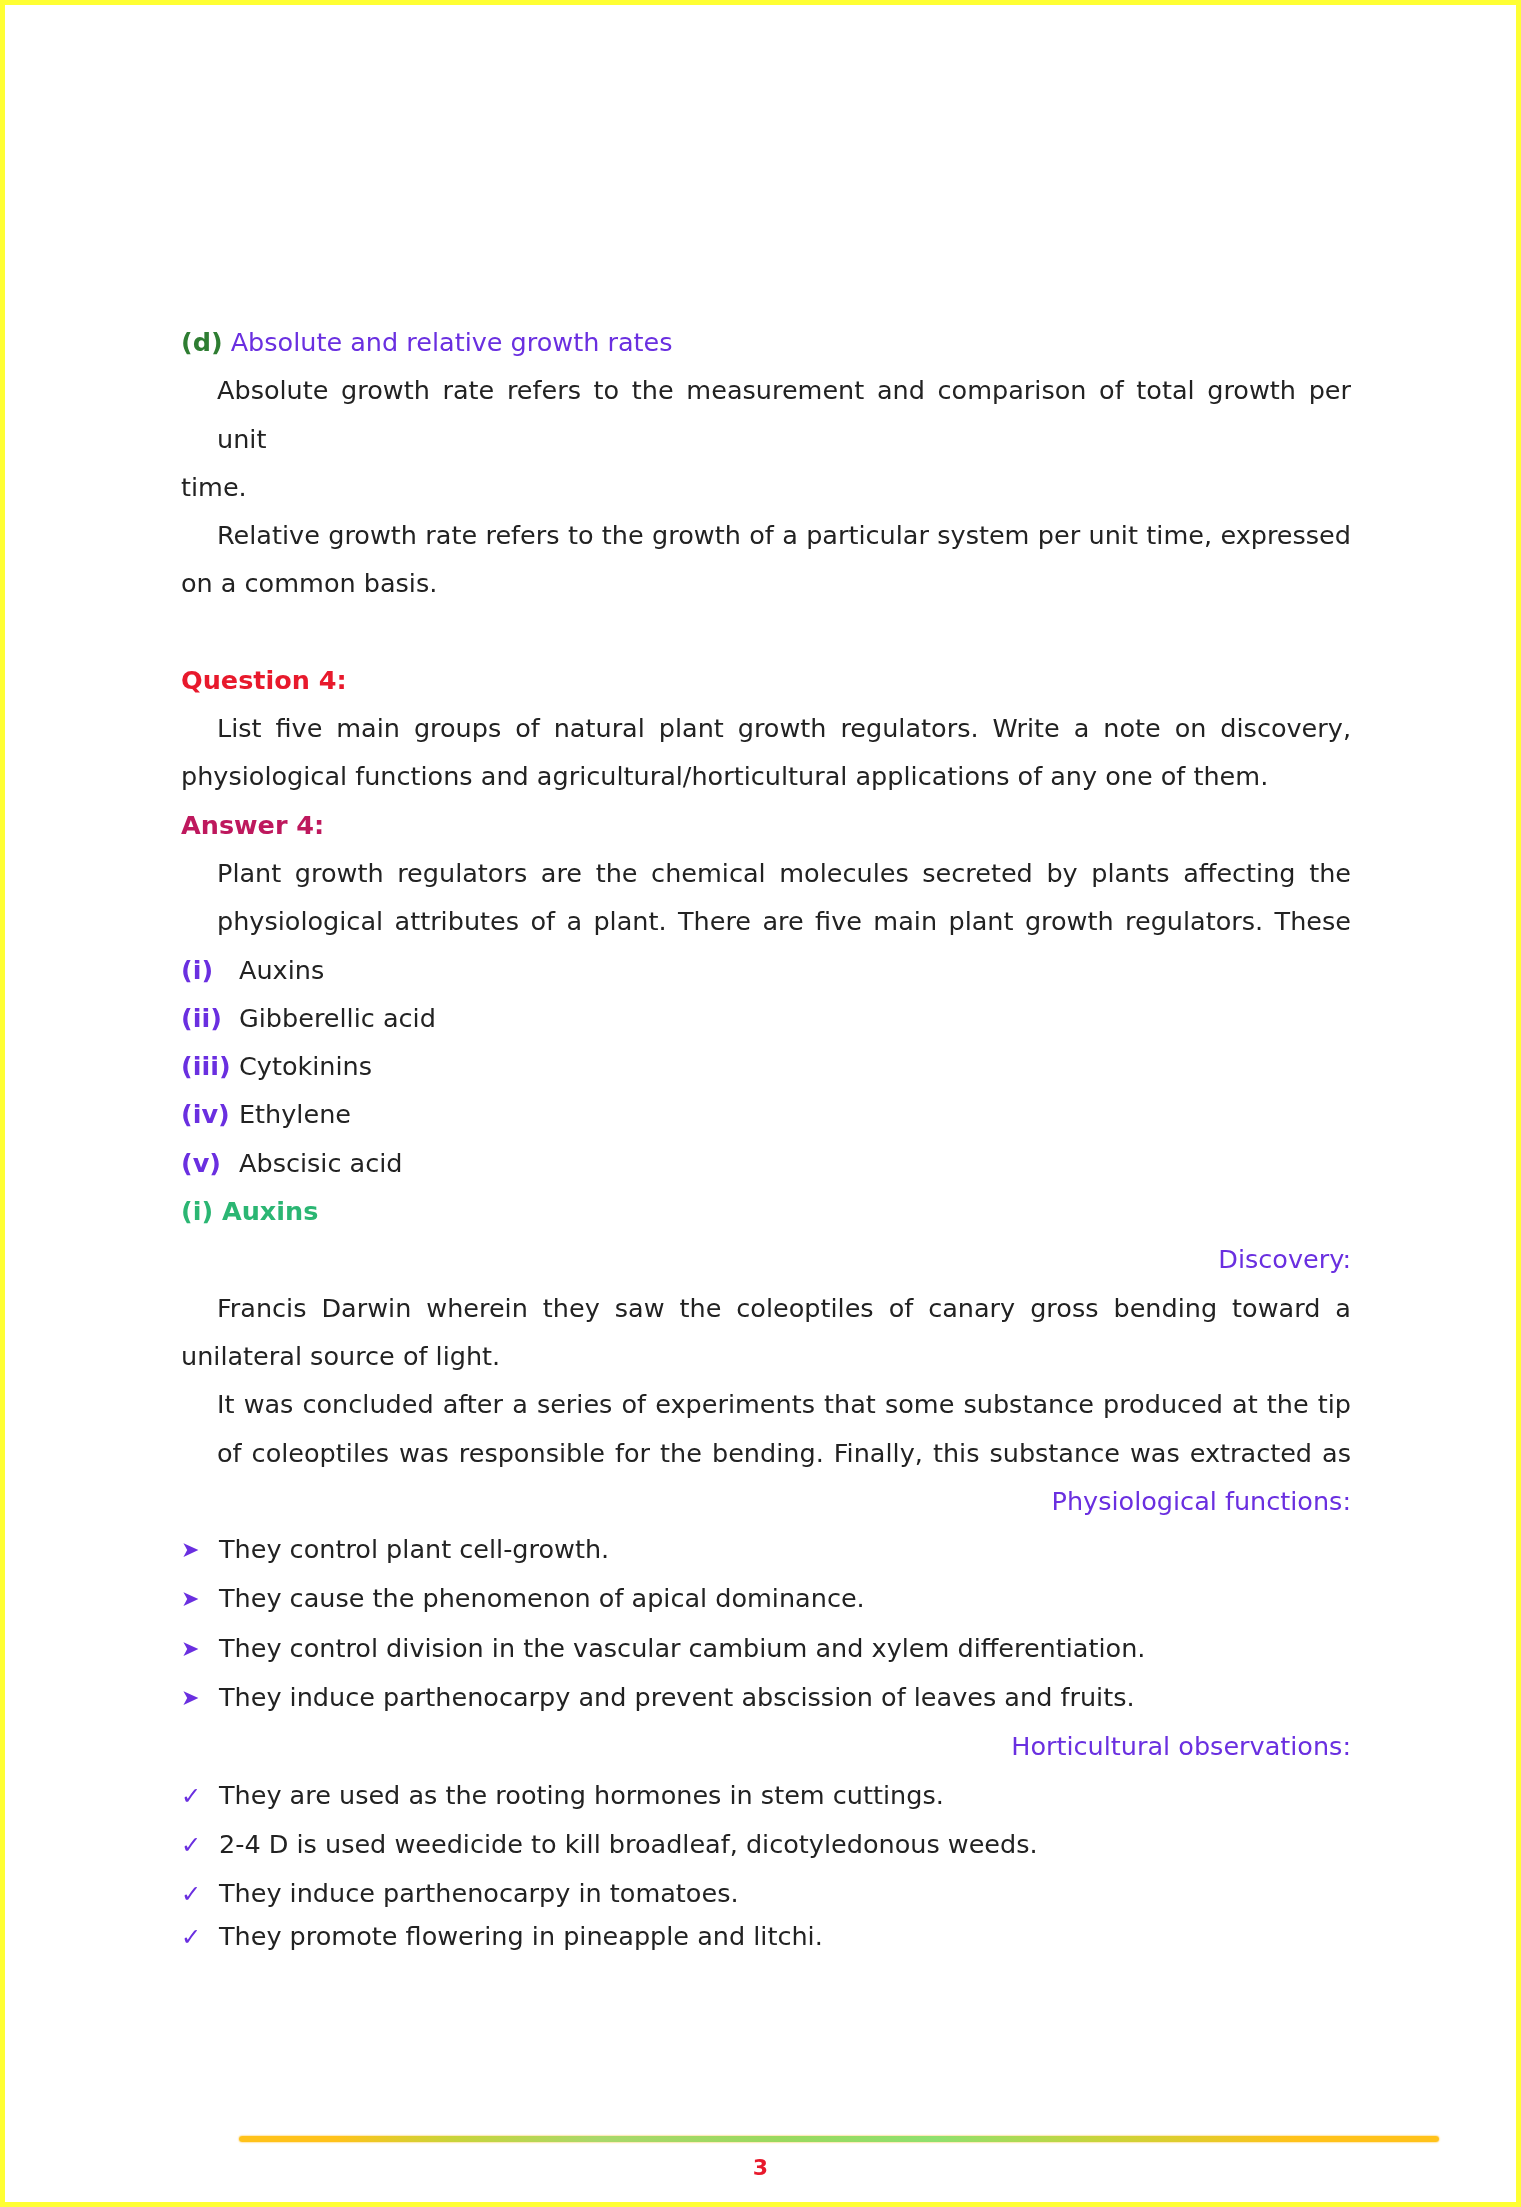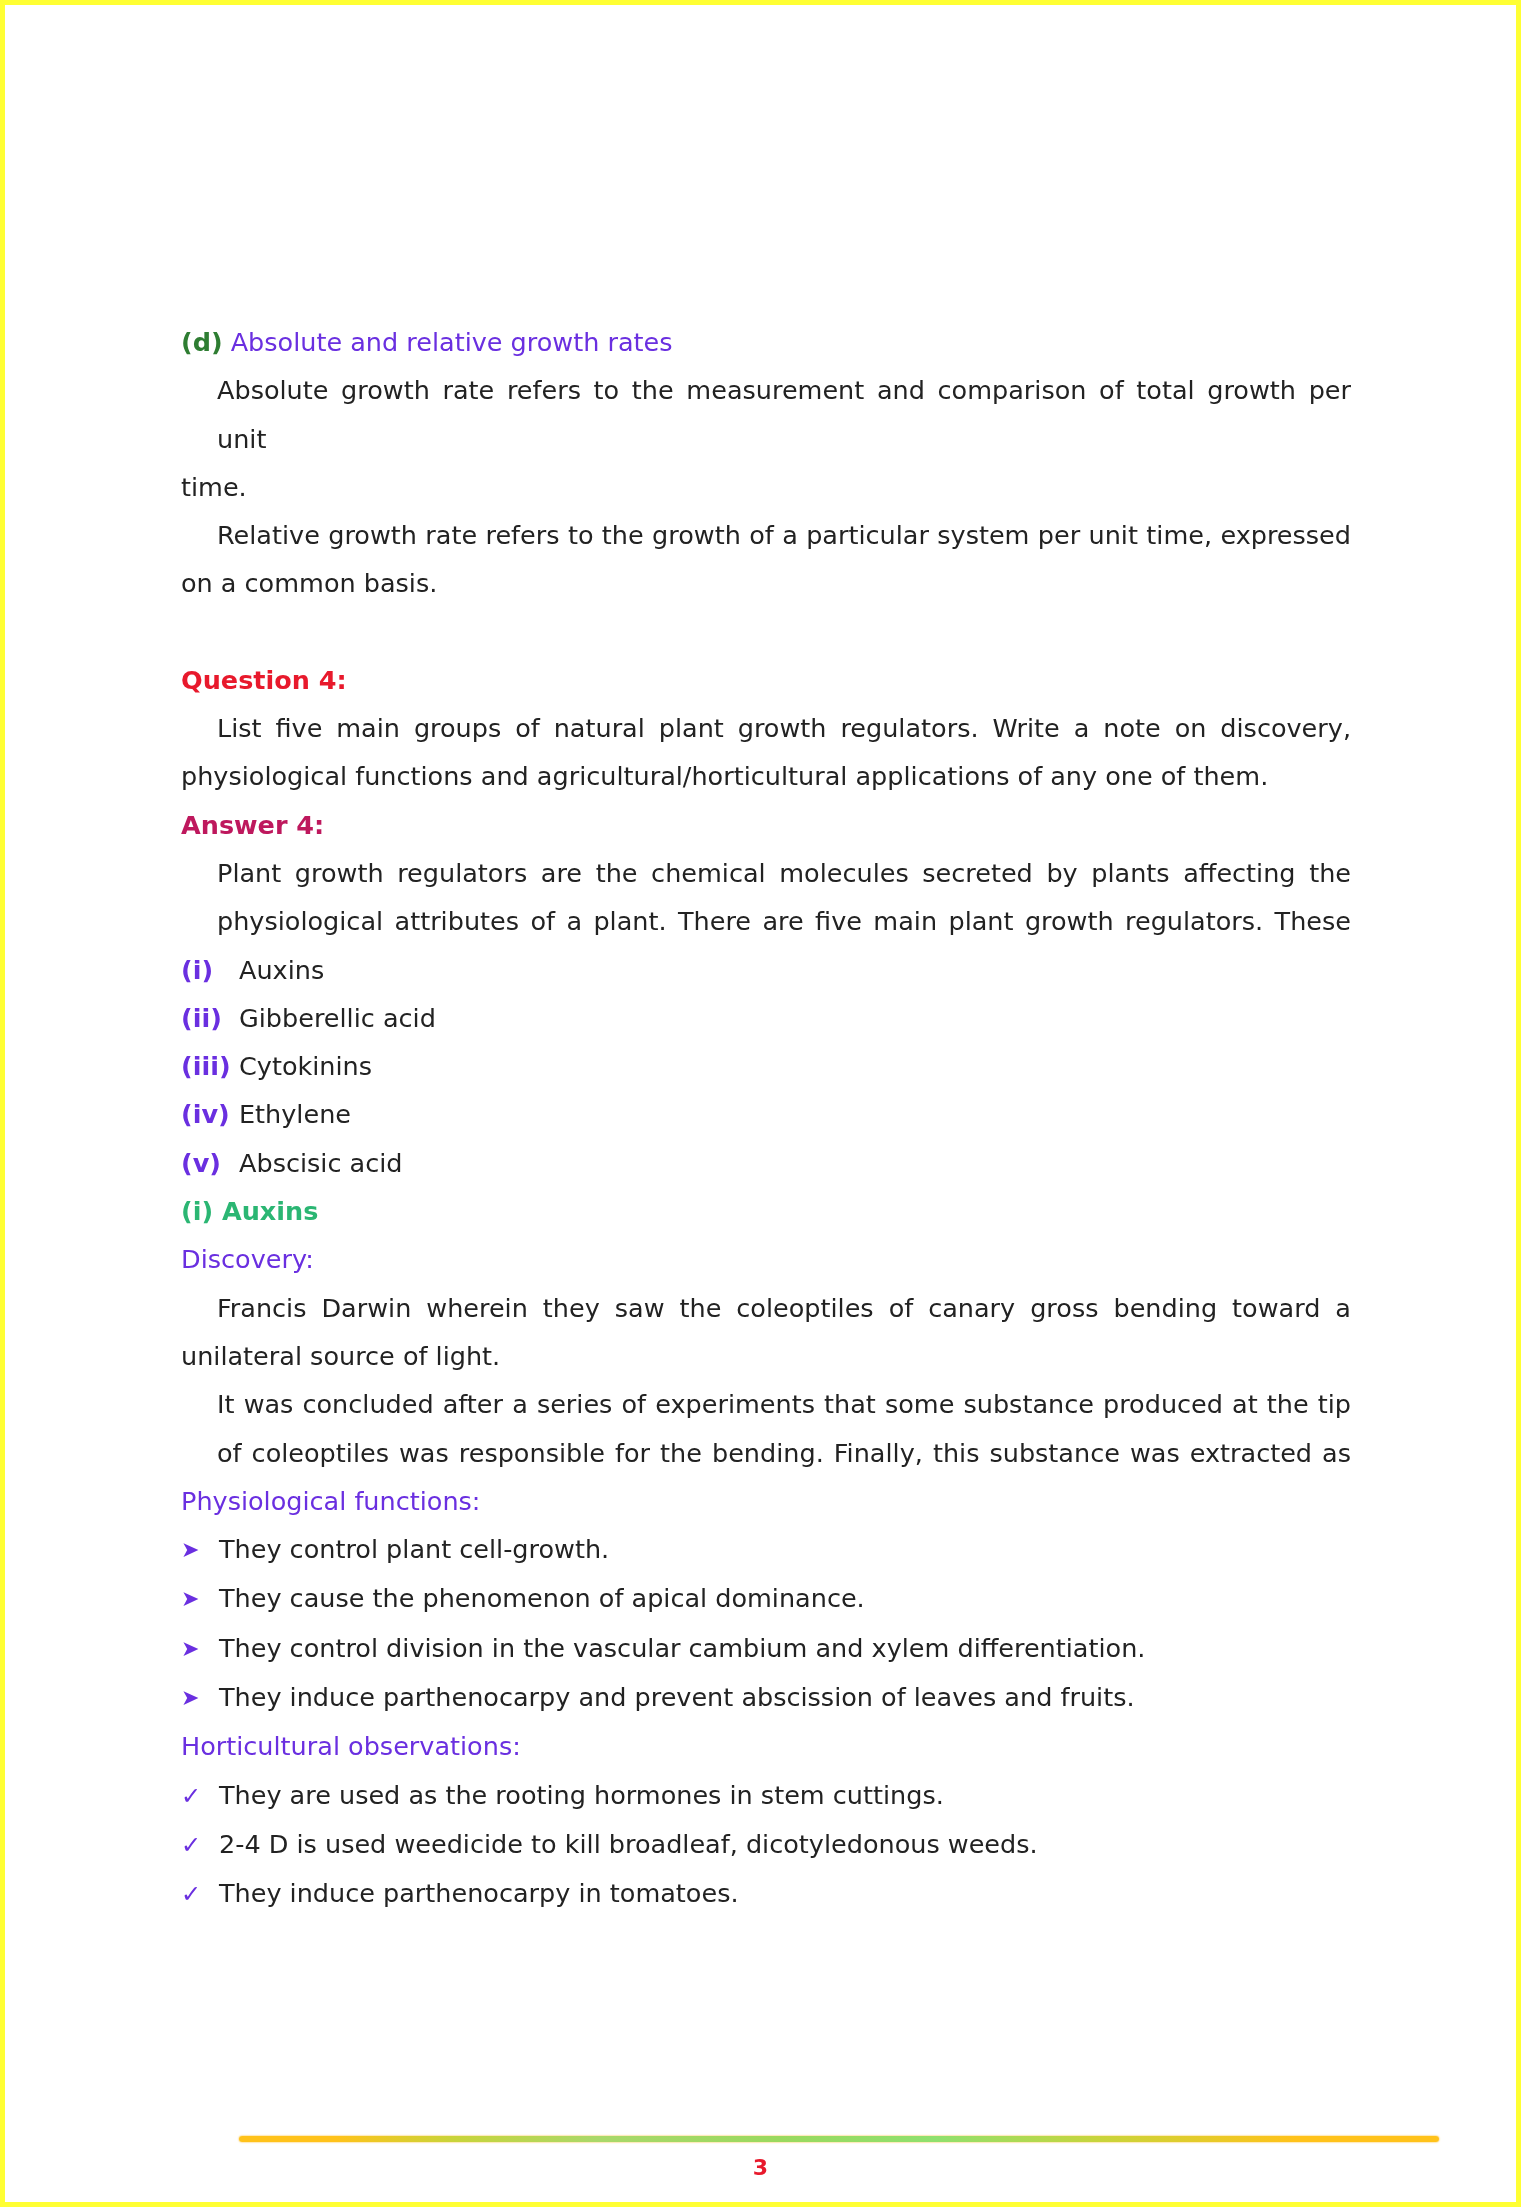--- a/index.html
+++ b/index.html
@@ -32,20 +32,21 @@
     }
     .justify {
       text-align: justify;
       text-align-last: justify;
       white-space: normal;
       display: block;
       margin-left: 36px;
     }
     .heading-purple {
       color: #6a2fe0;
+      text-align: right;
     }
     .label-green {
       color: #2e7d32;
       font-weight: bold;
     }
     .q-red {
       color: #e8192c;
       font-weight: bold;
     }
     .a-green {
@@ -173,17 +174,20 @@
     <span class="line heading-purple">Horticultural observations:</span>
     <div class="bullet-row">
       <span class="check">✓</span><span>They are used as the rooting hormones in stem cuttings.</span>
     </div>
     <div class="bullet-row">
       <span class="check">✓</span><span>2-4 D is used weedicide to kill broadleaf, dicotyledonous weeds.</span>
     </div>
     <div class="bullet-row">
       <span class="check">✓</span><span>They induce parthenocarpy in tomatoes.</span>
     </div>
+    <div class="bullet-row tight">
+      <span class="check">✓</span><span>They promote flowering in pineapple and litchi.</span>
+    </div>
   </div>
 
   <div class="footer-rule"></div>
   <div class="page-number">3</div>
 </div>
 
 </body></html>

